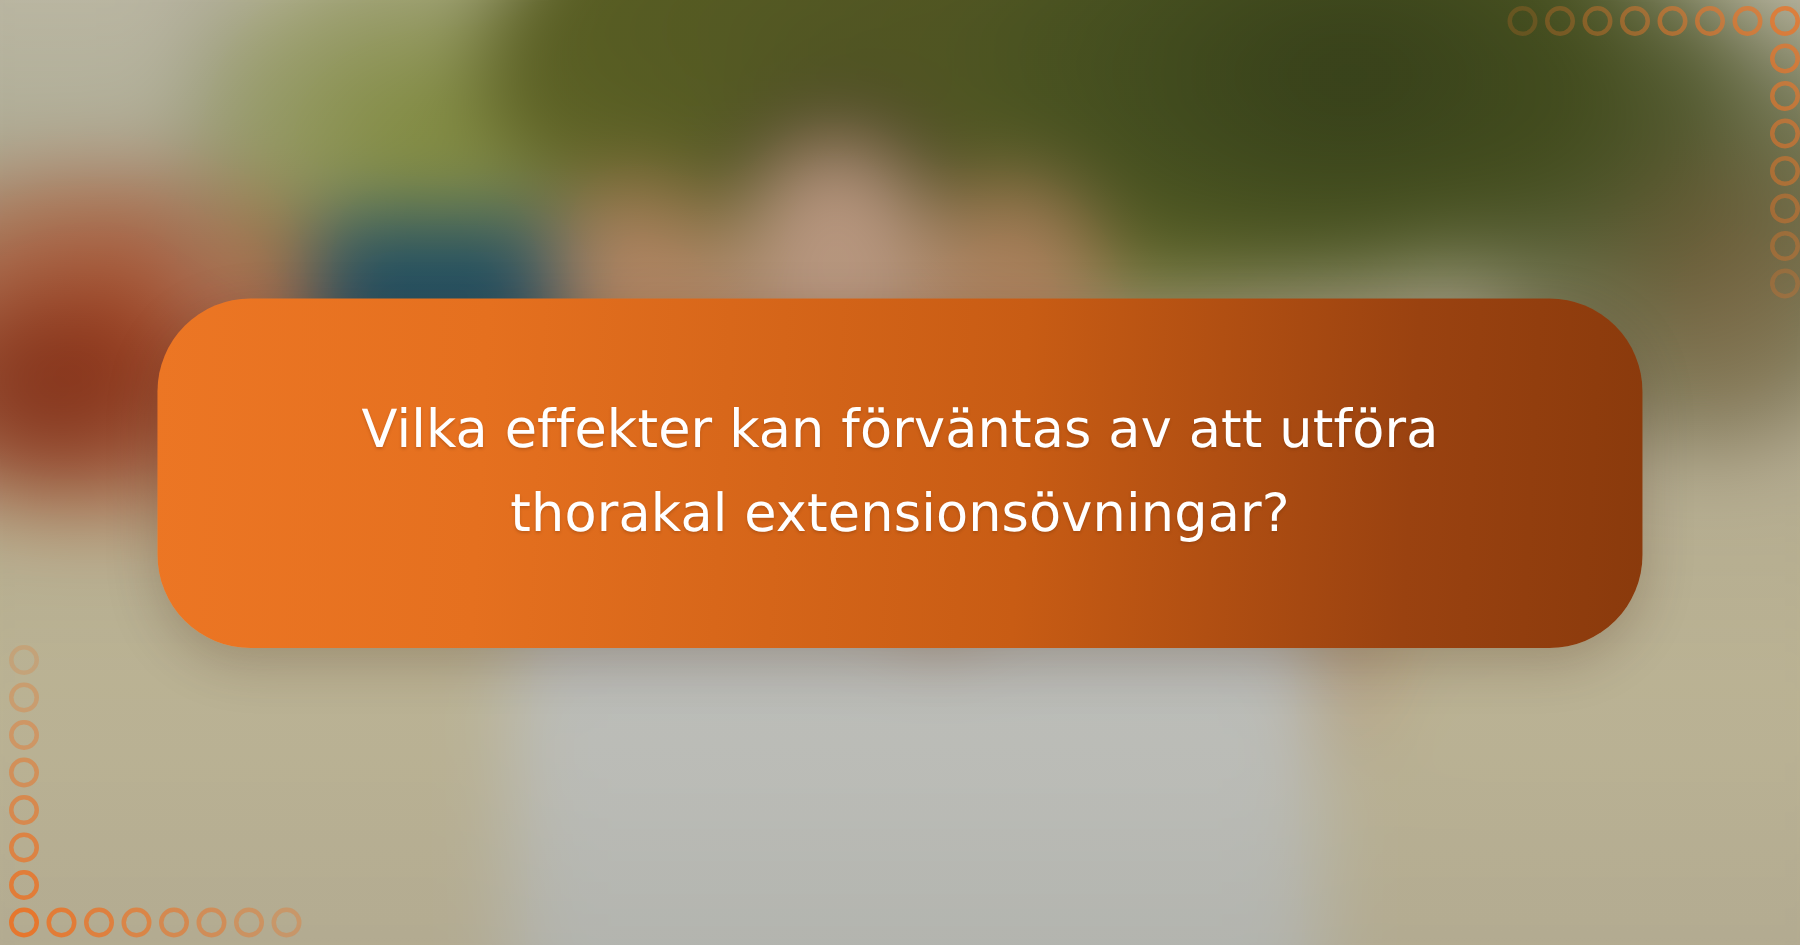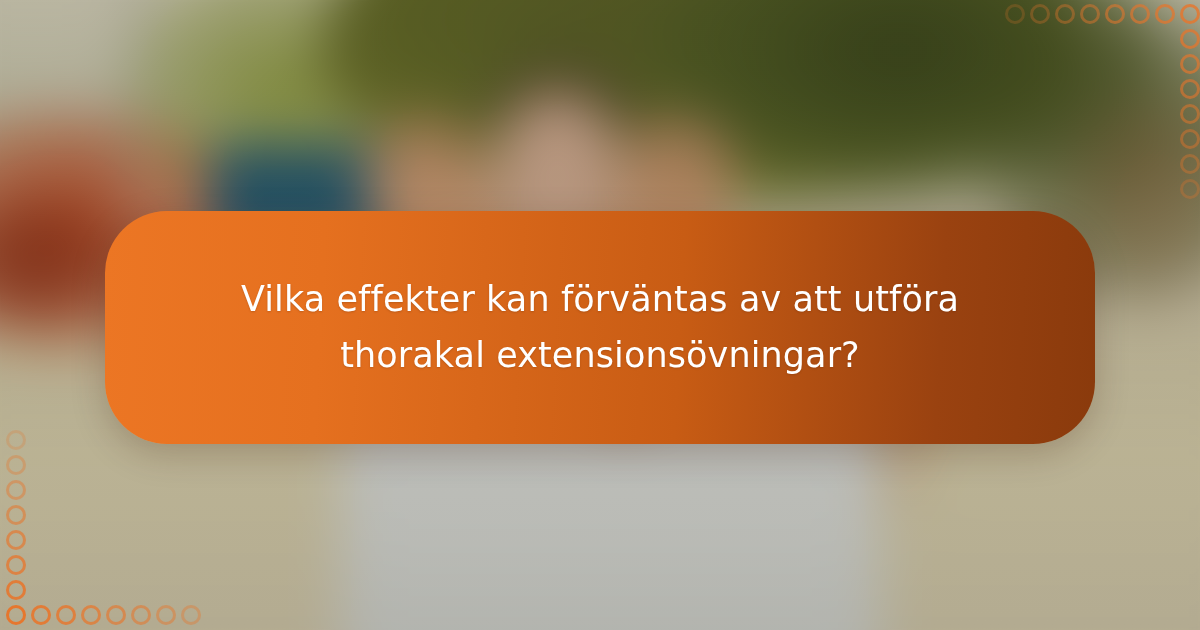--- a/index.html
+++ b/index.html
@@ -164,21 +164,20 @@
     top: 199px;
     width: 990px;
     height: 233px;
     border-radius: 62px;
     background: linear-gradient(93deg, #EC7624 0%, #E5701F 22%, #C85C14 58%, #9A4210 84%, #8A3A0C 100%);
     box-shadow: 0 10px 34px rgba(60, 25, 5, 0.22);
     display: flex;
     align-items: center;
     justify-content: center;
     overflow: hidden;
-    margin-top: 12px;
   }
 
   #card-title {
     color: #FFFFFF;
     font-family: "DejaVu Sans", sans-serif;
     font-size: 35px;
     font-weight: 400;
     line-height: 1.58;
     text-align: center;
     letter-spacing: 0.1px;

